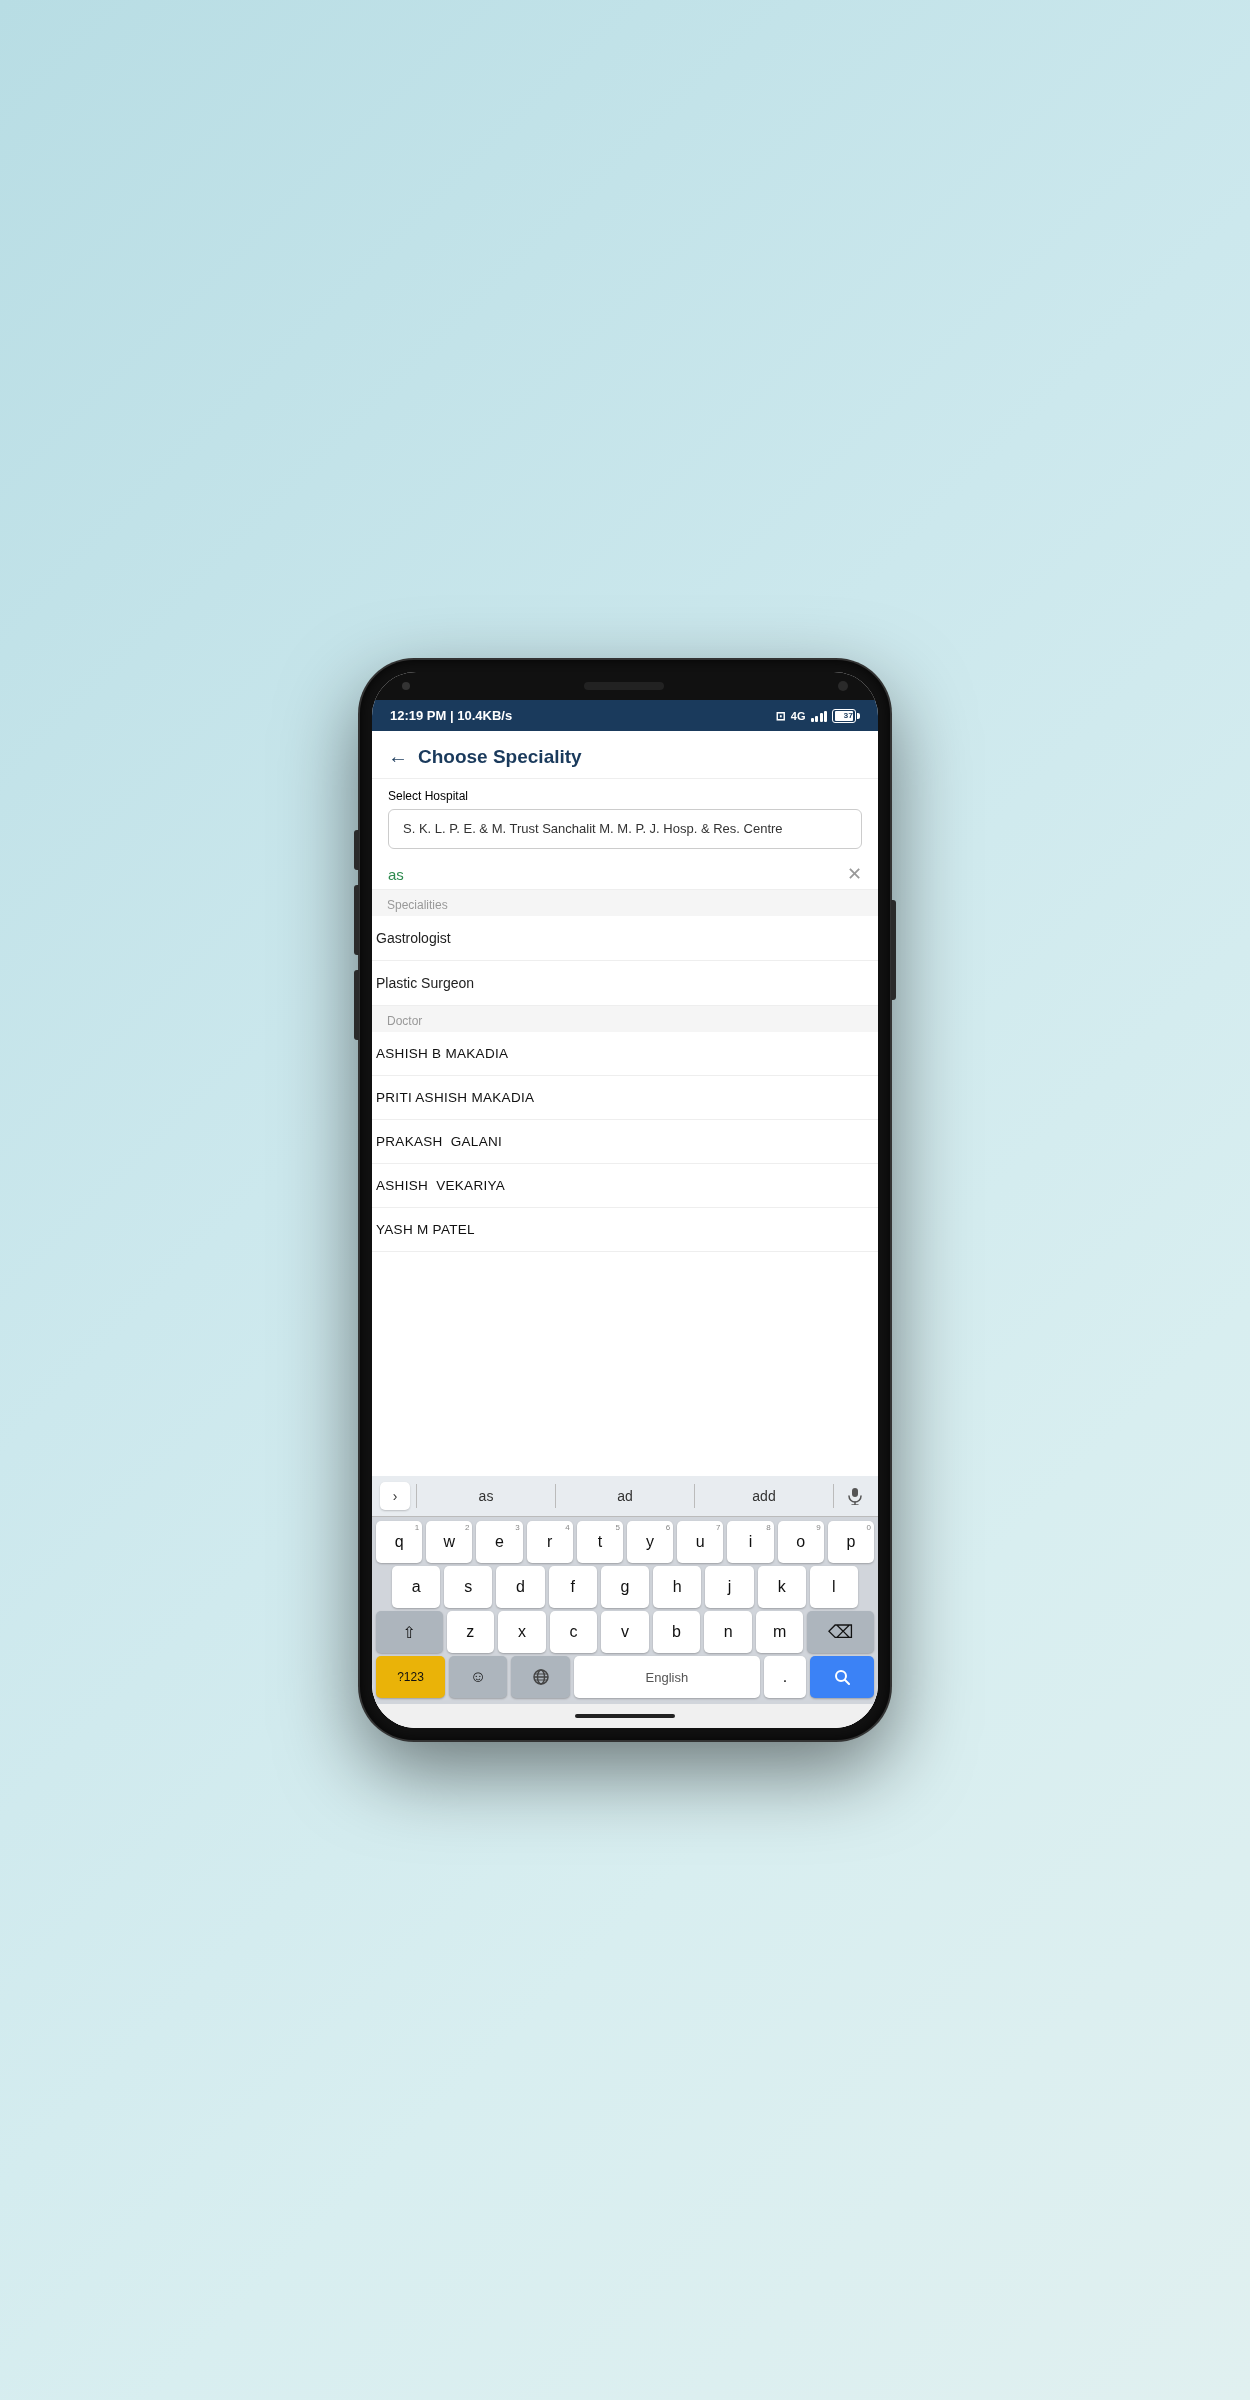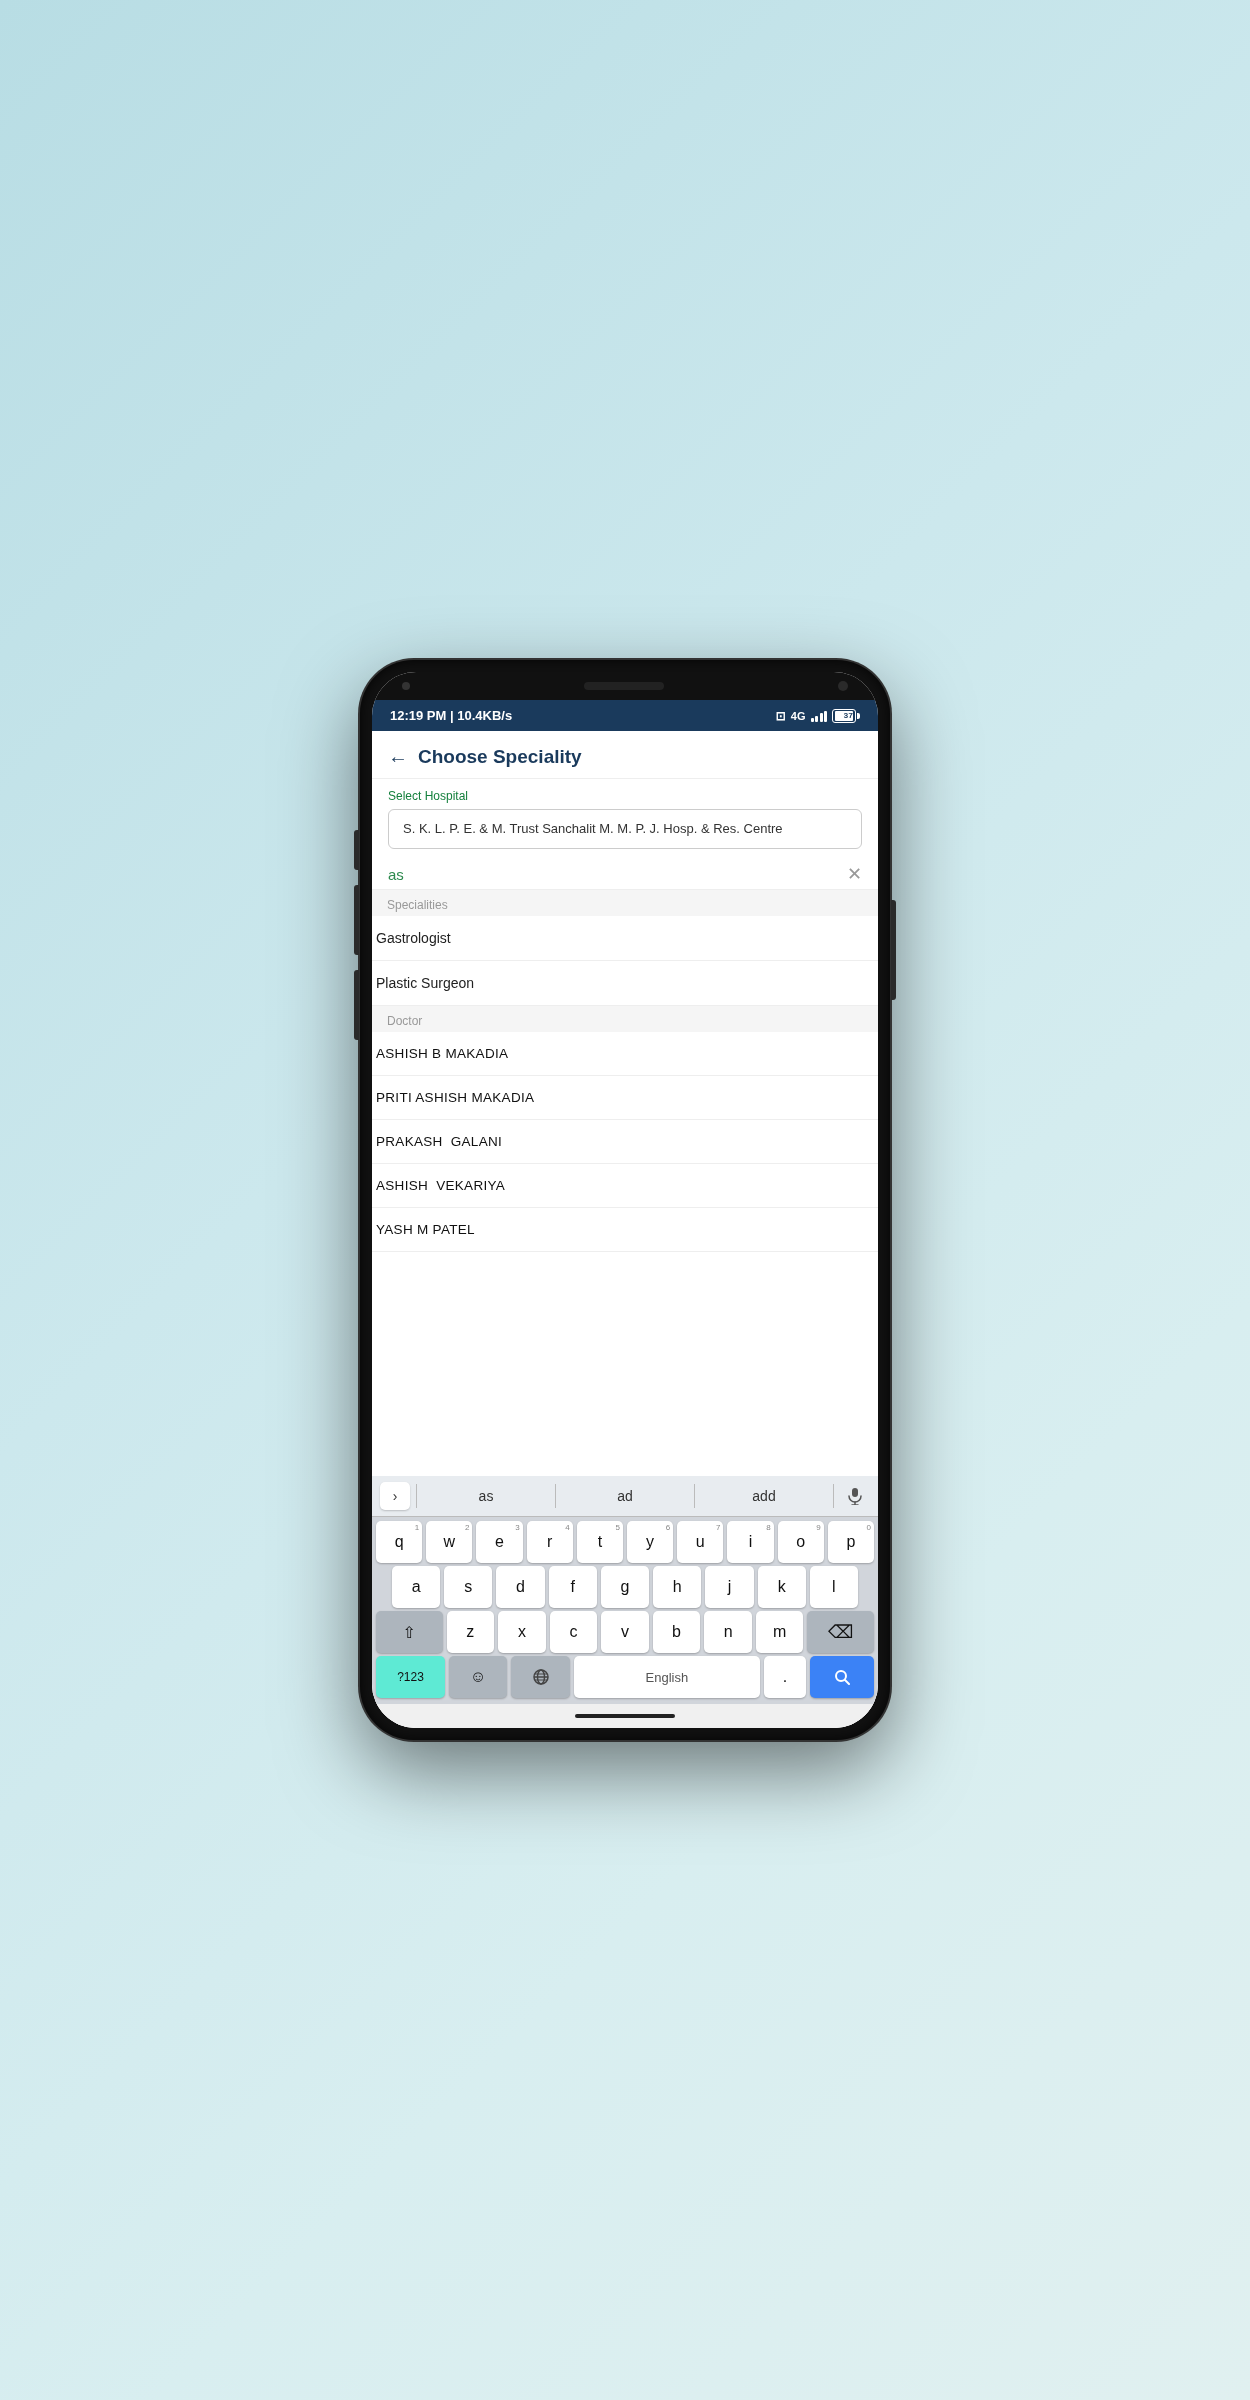--- a/index.html
+++ b/index.html
@@ -168,21 +168,21 @@
       font-size: 19px;
       font-weight: 700;
     }
 
     
     .hospital-section {
       padding: 10px 16px 8px;
       flex-shrink: 0;
     }
     .hospital-label {
-      color: #15803d;
+      color: #000000;
       font-size: 12px;
       margin-bottom: 6px;
     }
     .hospital-box {
       border: 1.5px solid #ccc;
       border-radius: 6px;
       padding: 10px 14px;
       font-size: 13px;
       color: #333;
       line-height: 1.4;
@@ -323,21 +323,21 @@
       flex: 3.5;
       font-size: 14px;
       color: #555;
     }
     .key.action-key {
       background: #3b82f6;
       color: #fff;
       flex: 1.2;
     }
     .key.symbol-key {
-      background: #5eead4;
+      background: #eab308;
       font-size: 12px;
       flex: 1.3;
     }
     .key.emoji-key {
       background: #adb5bd;
       font-size: 18px;
       flex: 1.1;
     }
     .key.globe-key {
       background: #adb5bd;

